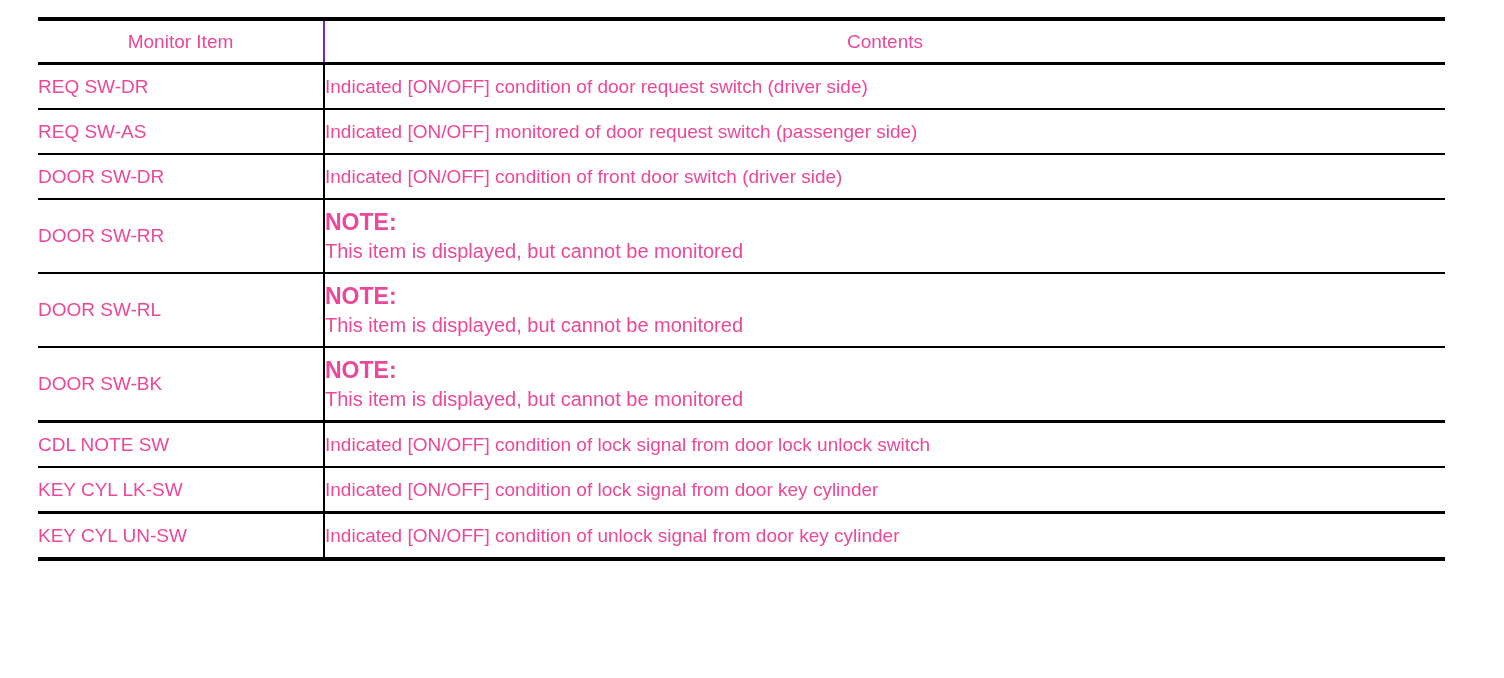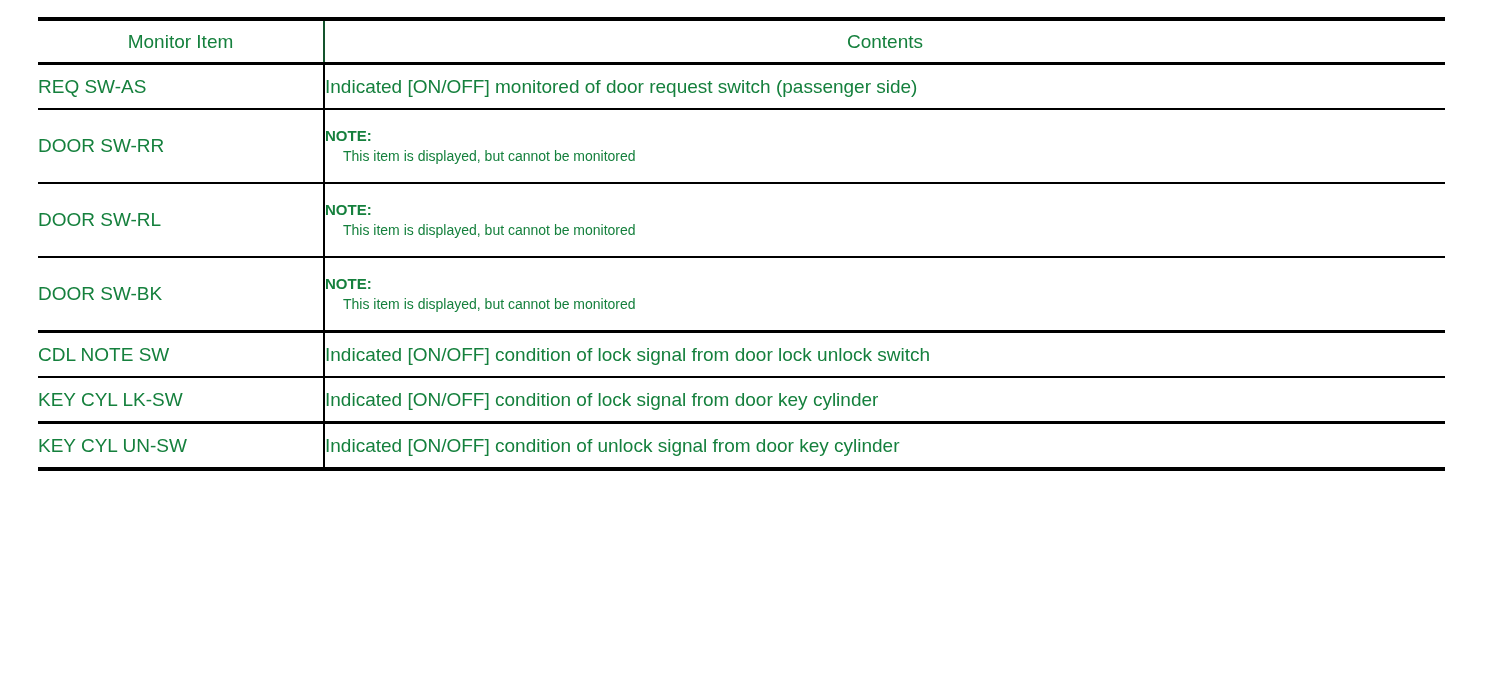--- a/index.html
+++ b/index.html
@@ -35,33 +35,33 @@
   #monitor-table col.col-contents { width: 1121px; }
 
   #monitor-table th,
   #monitor-table td {
     padding: 0;
     margin: 0;
     vertical-align: middle;
     font-weight: normal;
     font-size: 19px;
     line-height: 1.32;
-    color: #15803d;
+    color: #ec4899;
   }
 
   
   .hdr-row th {
     height: 41px;
     border-top: 4px solid #000;
     border-bottom: 3px solid #000;
     text-align: center;
   }
   .hdr-row th.cell-item { }
   .hdr-row th.cell-contents {
-    border-left: 2px solid #14532d;
+    border-left: 2px solid #6d28d9;
   }
 
   
   .data-row td {
     height: 43px;
   }
   .data-row td.cell-item {
     padding-left: 18px;
     text-align: left;
     white-space: nowrap;
@@ -85,49 +85,56 @@
   .note-row td.cell-contents {
     padding-top: 0;
     padding-bottom: 0;
   }
   .note-block {
     display: block;
   }
   .note-title {
     display: block;
     font-weight: bold;
-    font-size: 15px;
+    font-size: 23px;
     line-height: 1.35;
   }
   .note-body {
     display: block;
-    font-size: 14px;
+    font-size: 20px;
     line-height: 1.35;
-    padding-left: 18px;
   }
 </style>
 </head>
 <body>
 
 <div id="page">
   <table id="monitor-table">
     <colgroup>
       <col class="col-item">
       <col class="col-contents">
     </colgroup>
     <thead>
       <tr class="hdr-row">
         <th class="cell-item">Monitor Item</th>
         <th class="cell-contents">Contents</th>
       </tr>
     </thead>
     <tbody id="table-body">
         <tr class="data-row sep-thin">
+          <td class="cell-item">REQ SW-DR</td>
+          <td class="cell-contents">Indicated [ON/OFF] condition of door request switch (driver side)</td>
+        </tr>
+        <tr class="data-row sep-thin">
           <td class="cell-item">REQ SW-AS</td>
           <td class="cell-contents">Indicated [ON/OFF] monitored of door request switch (passenger side)</td>
+        </tr>
+        <tr class="data-row sep-thin">
+          <td class="cell-item">DOOR SW-DR</td>
+          <td class="cell-contents">Indicated [ON/OFF] condition of front door switch (driver side)</td>
         </tr>
         <tr class="data-row note-row sep-thin">
           <td class="cell-item">DOOR SW-RR</td>
           <td class="cell-contents">
             <span class="note-block">
               <span class="note-title">NOTE:</span>
               <span class="note-body">This item is displayed, but cannot be monitored</span>
             </span>
           </td>
         </tr>

